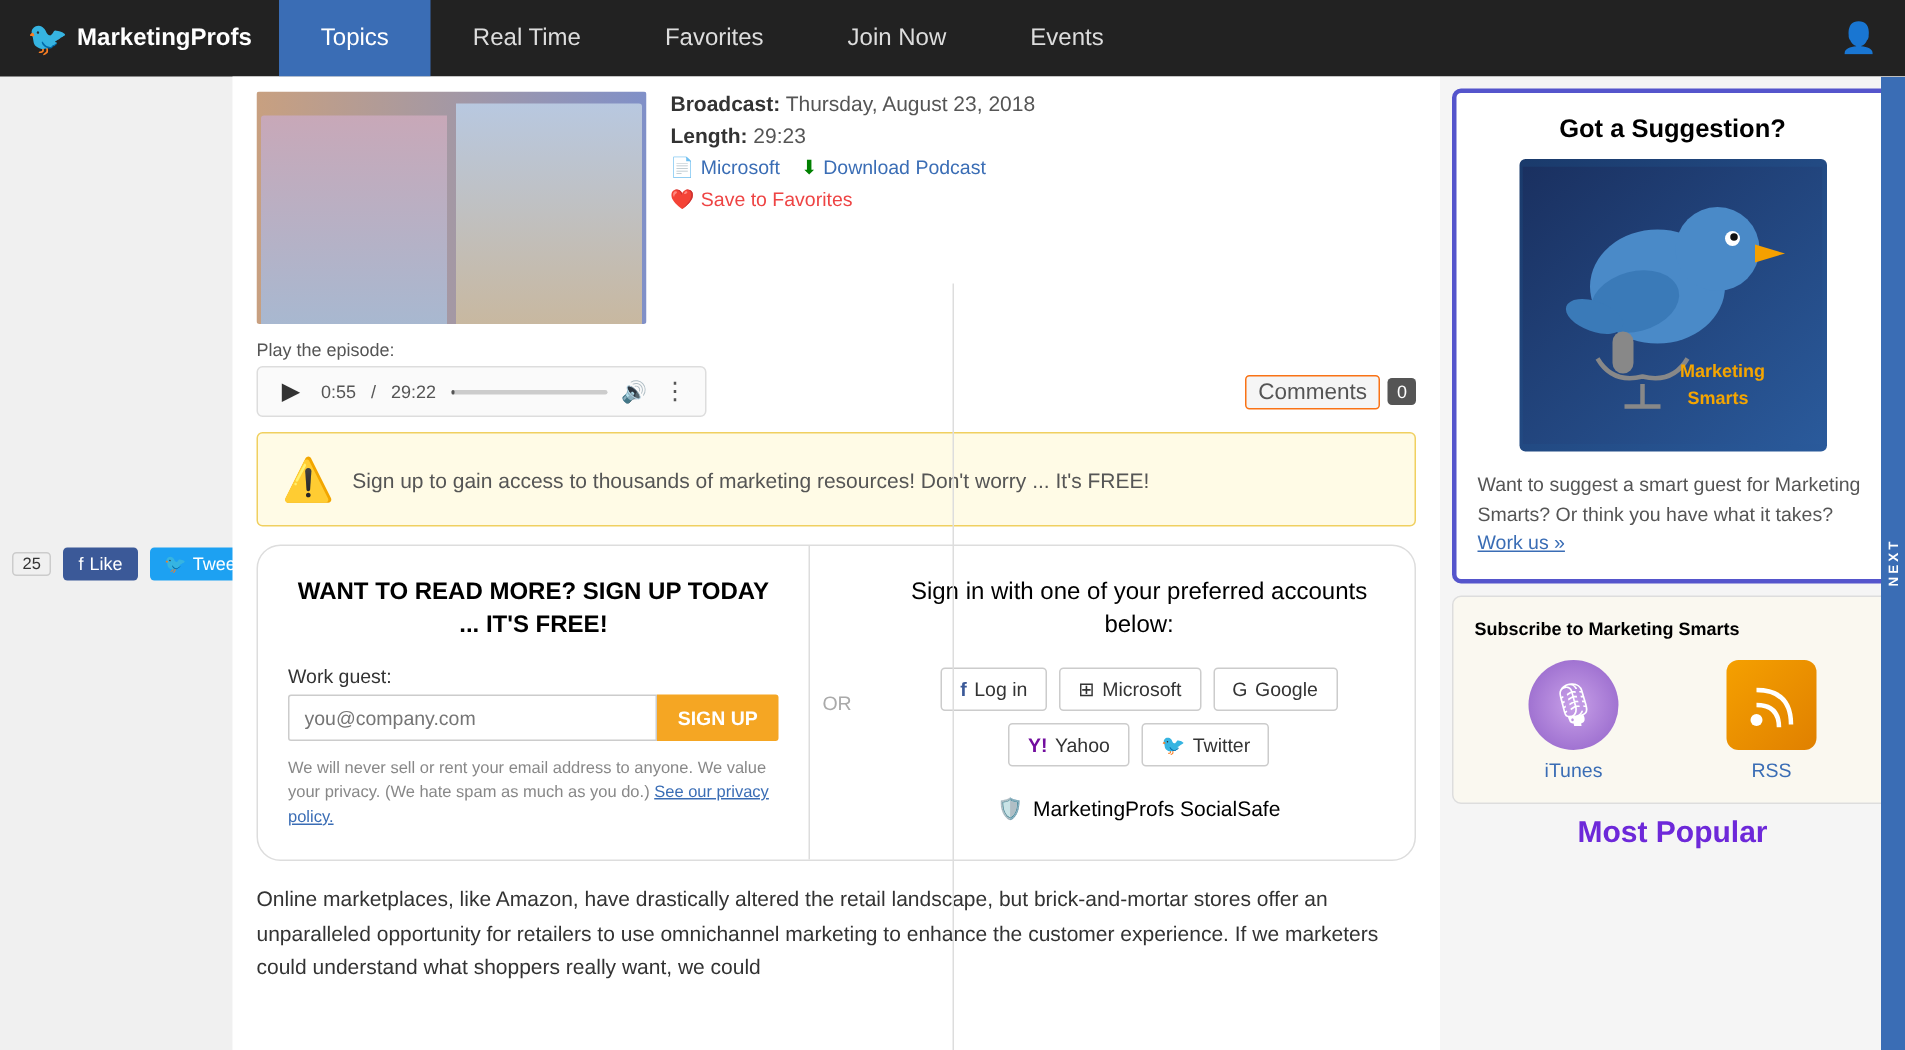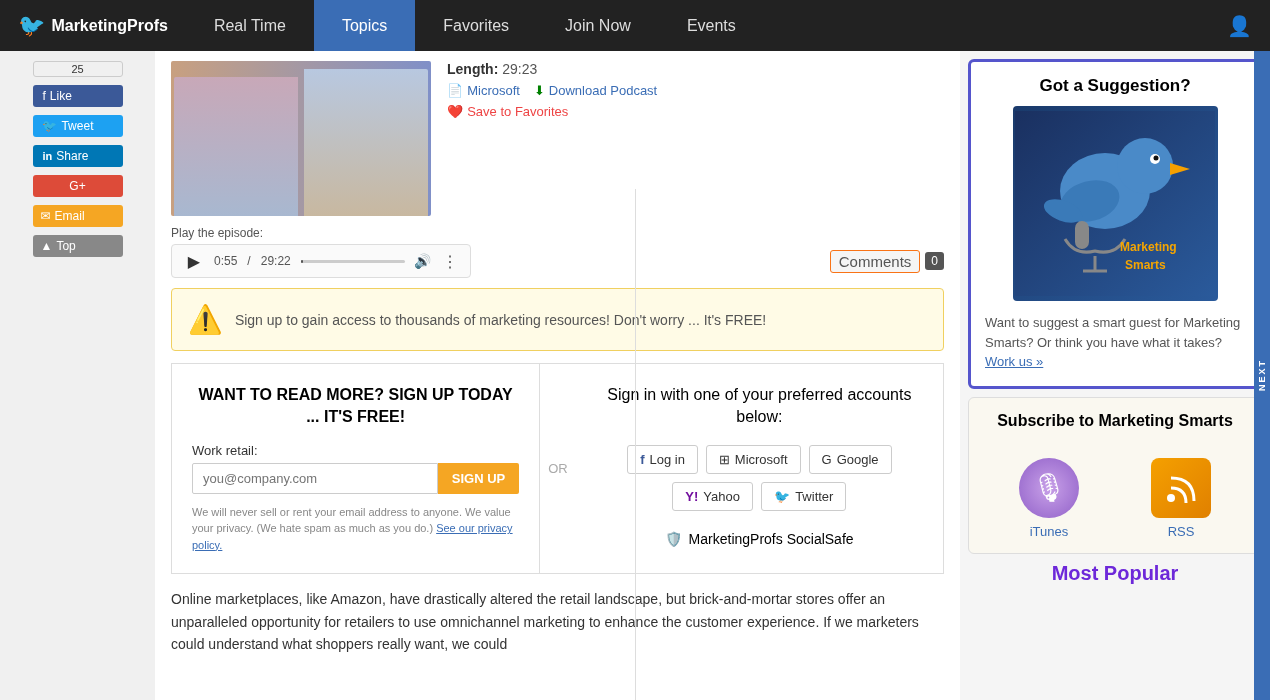--- a/index.html
+++ b/index.html
@@ -12,21 +12,21 @@
     .nav-items { display: flex; flex: 1; height: 100%; }
     .nav-item { display: flex; align-items: center; padding: 0 28px; color: #ddd; font-size: 16px; font-weight: 500; cursor: pointer; height: 100%; }
     .nav-item.active { background: #3a6db5; color: #fff; }
     .nav-join { background: transparent; color: #ddd; font-size: 16px; font-weight: 500; padding: 0 28px; }
     .nav-user { display: flex; align-items: center; padding: 0 18px; color: #ddd; font-size: 20px; margin-left: auto; }
 
     
     .page { display: flex; height: 649px; }
 
     
-    .left-sidebar { width: 155px; padding: 10px 8px; display: flex; flex-direction: column; align-items: center; gap: 8px; flex-shrink: 0; }
+    .left-sidebar { width: 155px; padding: 10px 8px; display: flex; align-items: center; gap: 8px; flex-shrink: 0; }
     .fb-btn { background: #3b5998; color: #fff; border: none; border-radius: 3px; padding: 4px 10px; font-size: 12px; cursor: pointer; width: 90px; display: flex; align-items: center; gap: 4px; }
     .fb-count { background: #f0f0f0; border: 1px solid #ccc; border-radius: 3px; padding: 1px 6px; font-size: 11px; color: #333; text-align: center; width: 90px; }
     .tw-btn { background: #1da1f2; color: #fff; border: none; border-radius: 3px; padding: 4px 10px; font-size: 12px; cursor: pointer; width: 90px; display: flex; align-items: center; gap: 4px; }
     .li-btn { background: #0077b5; color: #fff; border: none; border-radius: 3px; padding: 4px 10px; font-size: 12px; cursor: pointer; width: 90px; display: flex; align-items: center; gap: 4px; }
     .gp-btn { background: #dd4b39; color: #fff; border: none; border-radius: 3px; padding: 4px 8px; font-size: 12px; cursor: pointer; width: 90px; display: flex; align-items: center; justify-content: center; }
     .email-btn { background: #f5a623; color: #fff; border: none; border-radius: 3px; padding: 4px 8px; font-size: 12px; cursor: pointer; width: 90px; display: flex; align-items: center; gap: 4px; }
     .top-btn { background: #888; color: #fff; border: none; border-radius: 3px; padding: 4px 8px; font-size: 12px; cursor: pointer; width: 90px; display: flex; align-items: center; gap: 4px; }
 
     
     .main-content { flex: 1; background: #fff; padding: 10px 16px; overflow-y: auto; }
@@ -52,21 +52,21 @@
     .more-icon { font-size: 16px; color: #555; cursor: pointer; }
     .comments-btn { border: 1px solid #f97316; border-radius: 3px; padding: 2px 8px; font-size: 15px; background: #f5f5f5; cursor: pointer; color: #555; }
     .comments-count { background: #555; color: #fff; border-radius: 3px; padding: 2px 6px; font-size: 12px; }
 
     
     .signup-banner { background: #fffbe6; border: 1px solid #f0d060; border-radius: 4px; padding: 14px 16px; margin: 10px 0; display: flex; align-items: center; gap: 12px; }
     .warning-icon { font-size: 28px; }
     .signup-text { font-size: 14px; color: #555; }
 
     
-    .signup-section { display: flex; border: 1px solid #ddd; border-radius: 0; margin: 12px 0; }
+    .signup-section { display: flex; border: 1px solid #ddd; border-radius: 16px; margin: 12px 0; }
     .signup-left { flex: 1; padding: 20px; border-right: 1px solid #ddd; }
     .signup-left h3 { font-size: 16px; font-weight: bold; text-align: center; margin-bottom: 14px; line-height: 1.4; }
     .signup-left label { display: block; font-size: 13px; margin-bottom: 5px; color: #333; }
     .signup-input-row { display: flex; gap: 0; margin-bottom: 10px; }
     .signup-email { flex: 1; border: 1px solid #ccc; padding: 7px 10px; font-size: 13px; border-radius: 2px 0 0 2px; }
     .signup-submit { background: #f5a623; color: #fff; border: none; padding: 7px 14px; font-size: 13px; font-weight: bold; cursor: pointer; border-radius: 0 2px 2px 0; }
     .signup-disclaimer { font-size: 11px; color: #888; line-height: 1.5; }
     .signup-disclaimer a { color: #3a6db5; }
 
     .signup-right { flex: 1; padding: 20px; display: flex; flex-direction: column; align-items: center; }
@@ -80,21 +80,21 @@
 
     
     .right-sidebar { width: 310px; padding: 8px; background: #f5f5f5; overflow-y: auto; flex-shrink: 0; }
     .suggestion-card { border: 3px solid #5555cc; border-radius: 6px; background: #fff; padding: 14px; margin-bottom: 8px; }
     .suggestion-card h3 { text-align: center; font-size: 17px; font-weight: bold; margin-bottom: 10px; }
     .suggestion-img { width: 205px; height: 195px; margin: 0 auto 12px; border-radius: 4px; overflow: hidden; background: linear-gradient(135deg, #1a3a6b, #2a5a9b); display: flex; align-items: center; justify-content: center; }
     .suggestion-text { font-size: 13px; color: #555; line-height: 1.5; }
     .suggestion-text a { color: #3a6db5; }
 
     .subscribe-card { border: 1px solid #ddd; border-radius: 6px; background: #faf8f0; padding: 14px; margin-bottom: 8px; }
-    .subscribe-card h3 { text-align: center; font-size: 16px; font-weight: bold; margin-bottom: 28px; }
+    .subscribe-card h3 { font-size: 12px; font-weight: bold; margin-bottom: 14px; }
     .subscribe-icons { display: flex; justify-content: space-around; }
     .subscribe-item { display: flex; flex-direction: column; align-items: center; gap: 6px; cursor: pointer; }
     .itunes-icon { width: 60px; height: 60px; border-radius: 50%; background: radial-gradient(circle, #c8a0e8, #9060c8); display: flex; align-items: center; justify-content: center; font-size: 28px; color: #fff; }
     .rss-icon { width: 60px; height: 60px; border-radius: 8px; background: linear-gradient(135deg, #f5a000, #e08000); display: flex; align-items: center; justify-content: center; font-size: 28px; color: #fff; }
     .subscribe-label { font-size: 13px; color: #3a6db5; }
 
     .most-popular { text-align: center; font-size: 20px; font-weight: bold; color: #6d28d9; margin-top: 4px; }
 
     
     .scroll-nav { position: fixed; right: 0; top: 51px; width: 16px; height: 649px; background: #3a6db5; display: flex; flex-direction: column; align-items: center; justify-content: center; }
@@ -107,25 +107,25 @@
   </style>
 </head>
 <body>
 
 <nav class="nav">
   <div class="nav-logo">
     <span class="bird">🐦</span>
     <span>MarketingProfs</span>
   </div>
   <div class="nav-items">
+    <div class="nav-item active">
+      <span>Topics</span>
+    </div>
     <div class="nav-item">
       <span>Real Time</span>
-    </div>
-    <div class="nav-item active">
-      <span>Topics</span>
     </div>
     <div class="nav-item">
       <span>Favorites</span>
     </div>
     <div class="nav-item nav-join">
       <span>Join Now</span>
     </div>
     <div class="nav-item">
       <span>Events</span>
     </div>
@@ -165,20 +165,24 @@
   <div class="main-content">
 
     <div class="episode-header">
       <div class="episode-img">
         <div class="people-photo">
           <div class="person1" style="background: linear-gradient(to bottom, #c8a8b8, #a8b8d0);"></div>
           <div class="person2" style="background: linear-gradient(to bottom, #b8c8e0, #c8b8a0);"></div>
         </div>
       </div>
       <div class="episode-info">
+        <div class="episode-info-row">
+          <strong>Broadcast:</strong>
+          <span>Thursday, August 23, 2018</span>
+        </div>
         <div class="episode-info-row">
           <strong>Length:</strong>
           <span>29:23</span>
         </div>
         <div class="episode-links">
           <a class="episode-link">
             <span>📄</span>
             <span>Microsoft</span>
           </a>
           <a class="episode-link">
@@ -220,21 +224,21 @@
 
     <div class="signup-banner">
       <span class="warning-icon">⚠️</span>
       <span class="signup-text">Sign up to gain access to thousands of marketing resources! Don't worry ... It's FREE!</span>
     </div>
 
     <div class="signup-section">
 
       <div class="signup-left">
         <h3>WANT TO READ MORE? SIGN UP TODAY ... IT'S FREE!</h3>
-        <label>Work retail:</label>
+        <label>Work guest:</label>
         <div class="signup-input-row">
           <input class="signup-email" type="email" placeholder="you@company.com" style="">
           <button class="signup-submit">
             <span>SIGN UP</span>
           </button>
         </div>
         <div class="signup-disclaimer">
           <span>We will never sell or rent your email address to anyone. We value your privacy. (We hate spam as much as you do.)</span>
           <a href="#">
             <span>See our privacy policy.</span>

